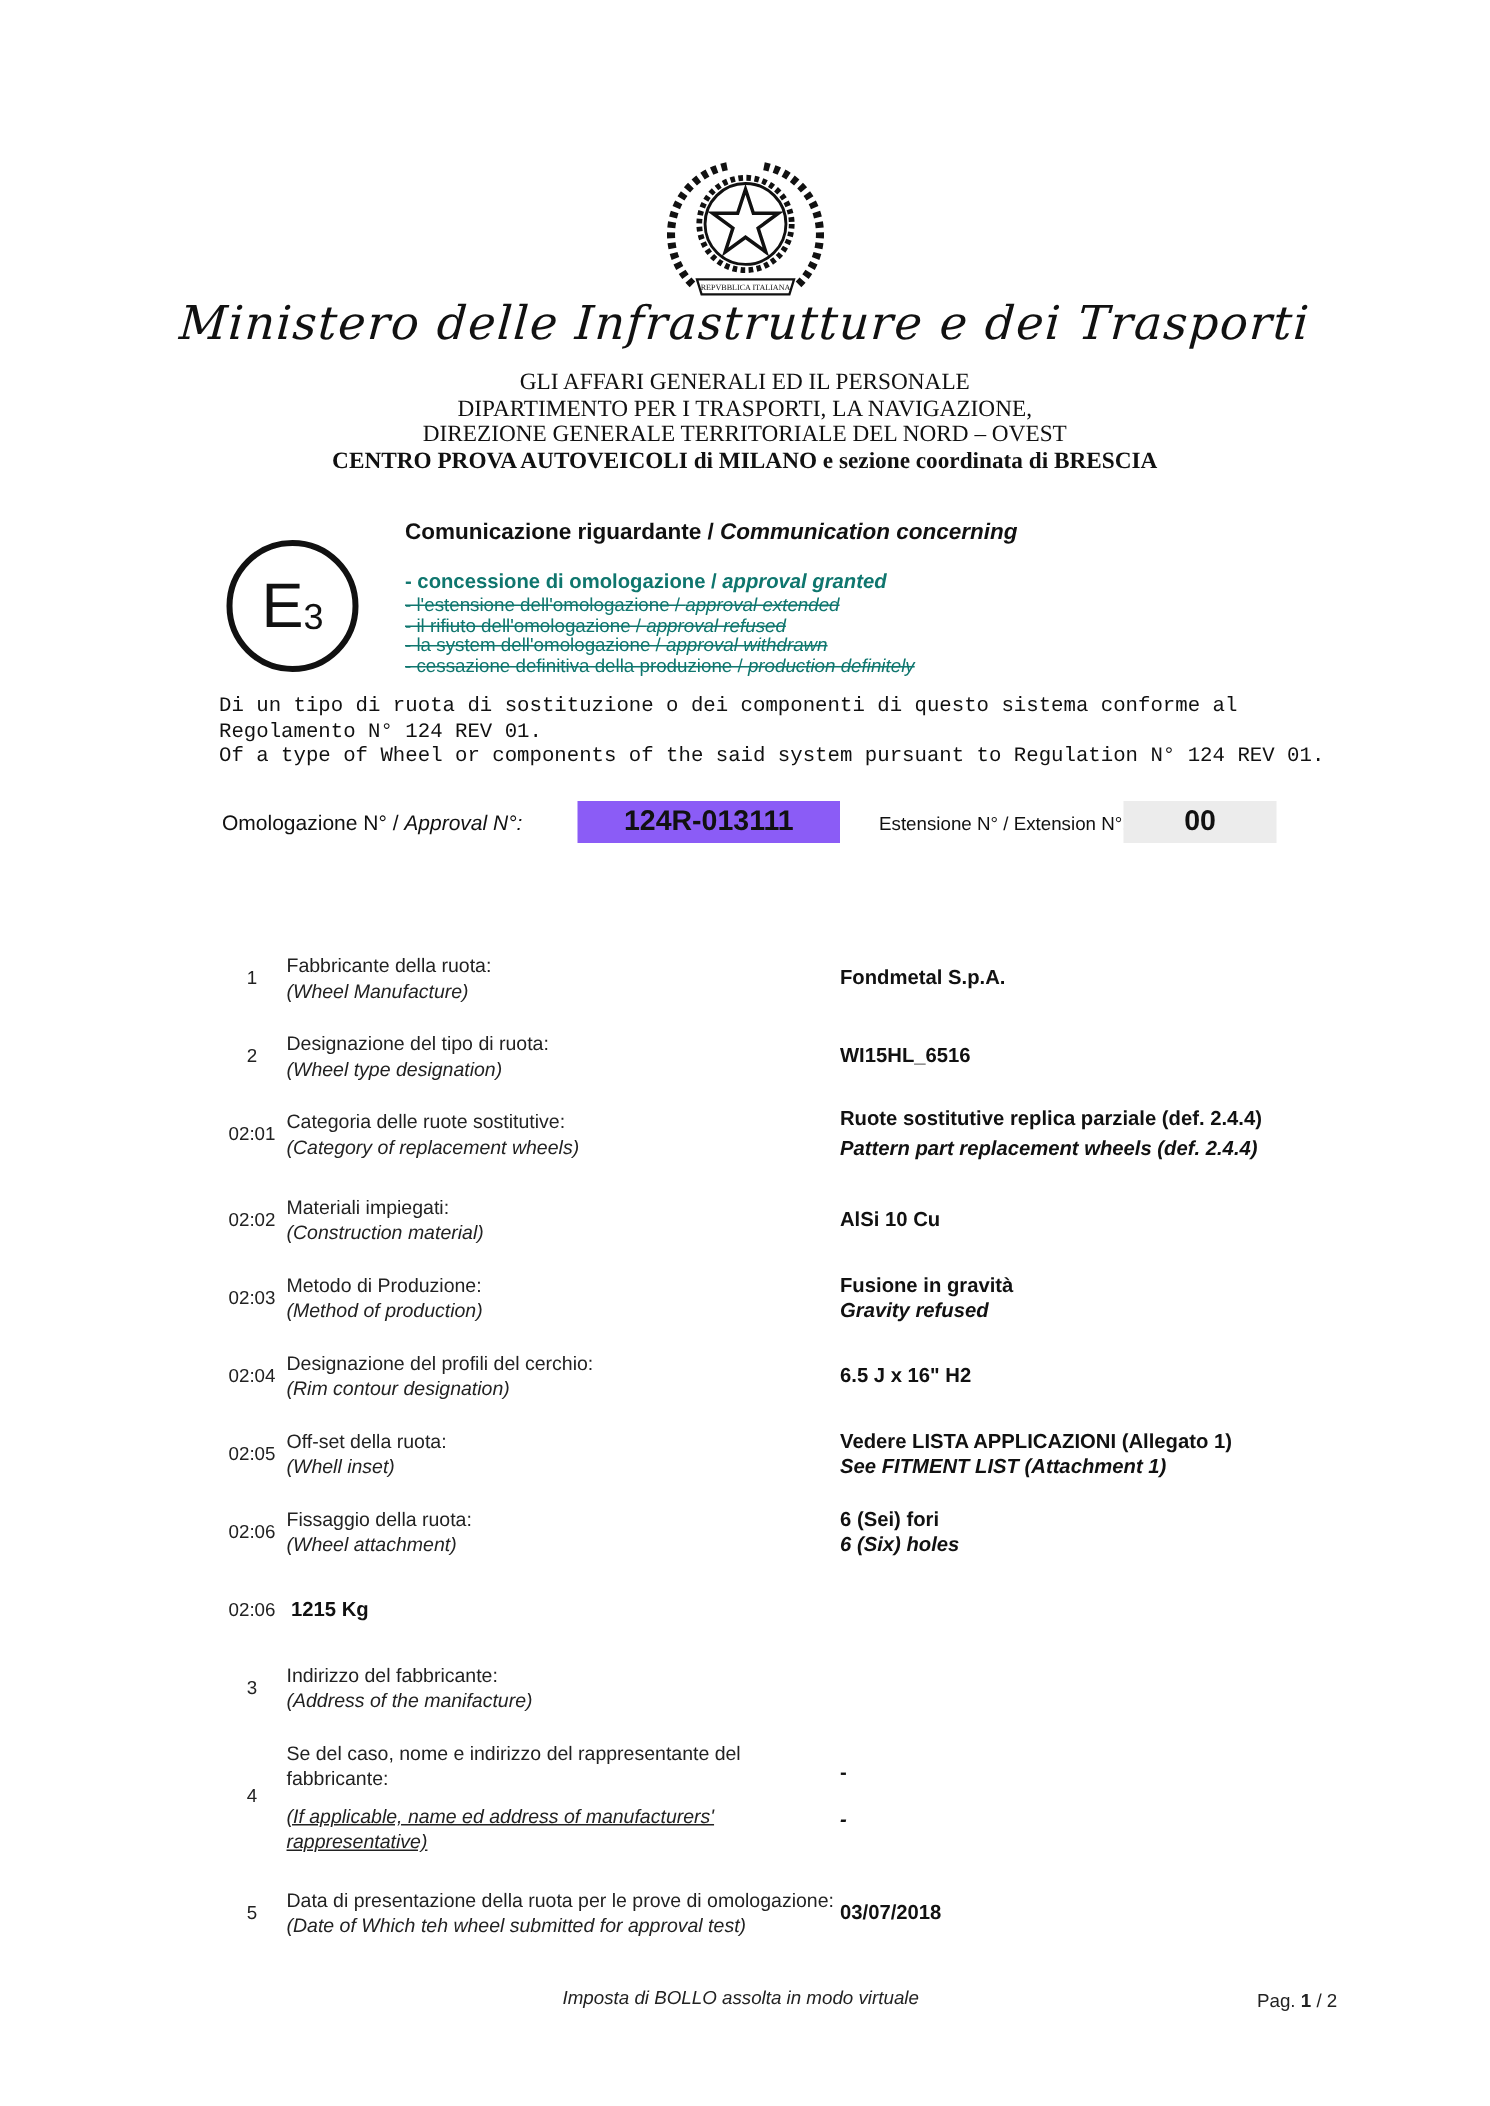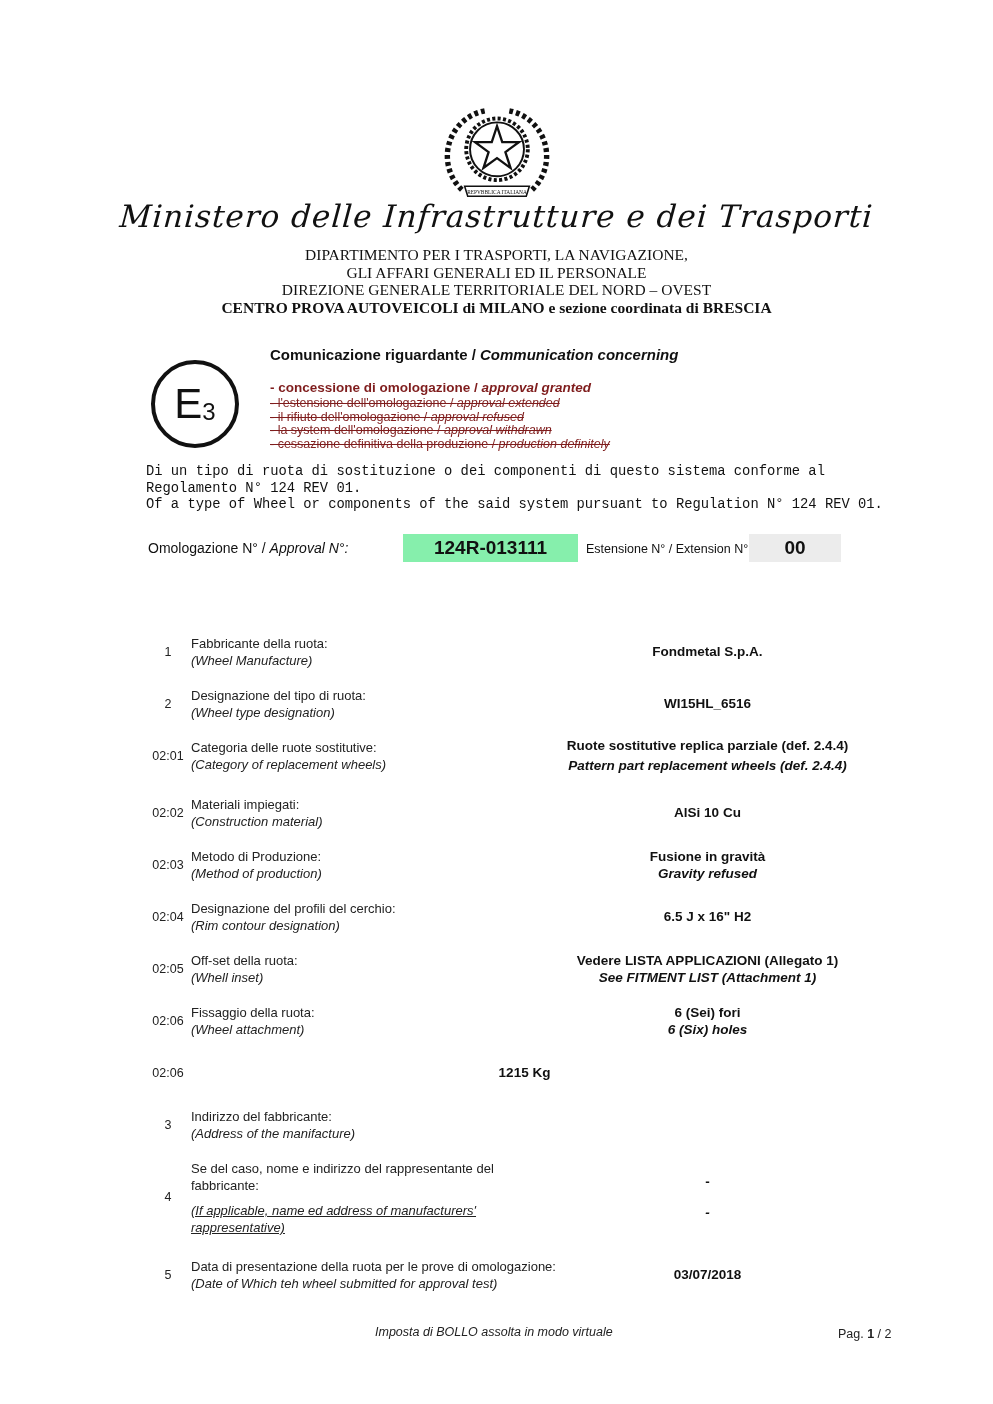--- a/index.html
+++ b/index.html
@@ -48,68 +48,67 @@
   .e3-badge sub { font-size:24px; position:relative; top:8px; }
   .comm-title {
     position:absolute; left:270px; top:346px;
     font-size:15px; font-weight:bold; color:#111;
   }
   .comm-title .en { font-style:italic; }
   .comm-list {
     position:absolute; left:270px; top:380px;
     list-style:none;
     font-size:12.5px; line-height:13.6px;
-    color:#7f1d1d;
+    color:#0f766e;
   }
   .comm-list li .en { font-style:italic; }
   .comm-list li.granted { font-weight:bold; font-size:13.5px; line-height:15px; margin-bottom:2px; }
   .comm-list li.struck { text-decoration:line-through; }
 
   
   .subject {
     position:absolute; left:146px; top:464px; width:760px;
     font-size:13.8px; line-height:16.5px; color:#111;font-family:Liberation Mono, monospace;
   }
 
   
   .approval-band { position:absolute; left:148px; top:534px; width:710px; height:30px; }
   .approval-label { position:absolute; left:0; top:6px; font-size:14px; color:#111; }
   .approval-label .en { font-style:italic; }
   .approval-box {
-    position:absolute; left:255px; top:0;
+    position:absolute; left:237px; top:0;
     width:175px; height:28px;
-    background:#86efac;
+    background:#8b5cf6;
     display:flex; align-items:center; justify-content:center;
     font-size:19px; font-weight:bold; color:#111;
   }
   .extension-label { position:absolute; left:438px; top:8px; font-size:12.5px; color:#111; }
   .extension-box {
     position:absolute; left:601px; top:0;
-    width:92px; height:28px;
+    width:102px; height:28px;
     background:#ececec;
     display:flex; align-items:center; justify-content:center;
     font-size:19px; font-weight:bold; color:#111;
   }
 
   
   .dtable { position:absolute; left:145px; top:633px; width:710px; }
   .trow { display:flex; margin-bottom:15px; min-height:37px; }
   .tnum {
     width:46px; flex:none;
     display:flex; align-items:center; justify-content:center;
     font-size:12.5px; color:#222;
   }
   .tlabel { width:366px; flex:none; padding-top:2px; }
   .l-it { font-size:13px; line-height:17px; color:#222; }
   .l-en { font-size:13px; line-height:17px; color:#222; font-style:italic; }
   .tvalue {
     flex:1;
     display:flex; flex-direction:column; justify-content:center;
     padding-left:3px;
-    text-align:center;
   }
   .v-it { font-size:13.5px; line-height:17px; font-weight:bold; color:#111; }
   .v-en { font-size:13.5px; line-height:17px; font-weight:bold; font-style:italic; color:#111; }
   .trow.gap-md { margin-bottom:20px; }
   .trow.tall .l-en { margin-top:8px;text-decoration:underline; }
   .trow.tall .v-en { margin-top:14px; }
   .trow.spread .v-en { margin-top:3px; }
 
   
   .stamp-note {
@@ -136,22 +135,22 @@
       <path d="M 0,-36 L 6.8,-15.3 L 28.5,-15.3 L 10.9,-2.4 L 17.6,18.3 L 0,5.5 L -17.6,18.3 L -10.9,-2.4 L -28.5,-15.3 L -6.8,-15.3 Z" fill="none" stroke="#111" stroke-width="3" stroke-linejoin="miter"></path>
 
       <path d="M -42,42 L 42,42 L 38,55 L -38,55 Z" fill="#ffffff" stroke="#111" stroke-width="2"></path>
       <text x="0" y="51.5" text-anchor="middle" font-size="7" font-family="Liberation Serif, serif" fill="#111">REPVBBLICA ITALIANA</text>
     </svg>
   </div>
 
   <div class="ministry-script">Ministero  delle Infrastrutture e dei Trasporti</div>
 
   <div class="dept-block">
+    <div>GLI AFFARI GENERALI ED IL PERSONALE</div>
     <div>DIPARTIMENTO PER I TRASPORTI, LA NAVIGAZIONE,</div>
-    <div>GLI AFFARI GENERALI ED IL PERSONALE</div>
     <div>DIREZIONE GENERALE TERRITORIALE DEL NORD – OVEST</div>
     <div class="bold-line">CENTRO PROVA AUTOVEICOLI di MILANO e sezione coordinata di BRESCIA</div>
   </div>
 
   <div class="e3-badge">
     <span>E</span>
       <sub>3</sub>
   </div>
 
   <div class="comm-title">

